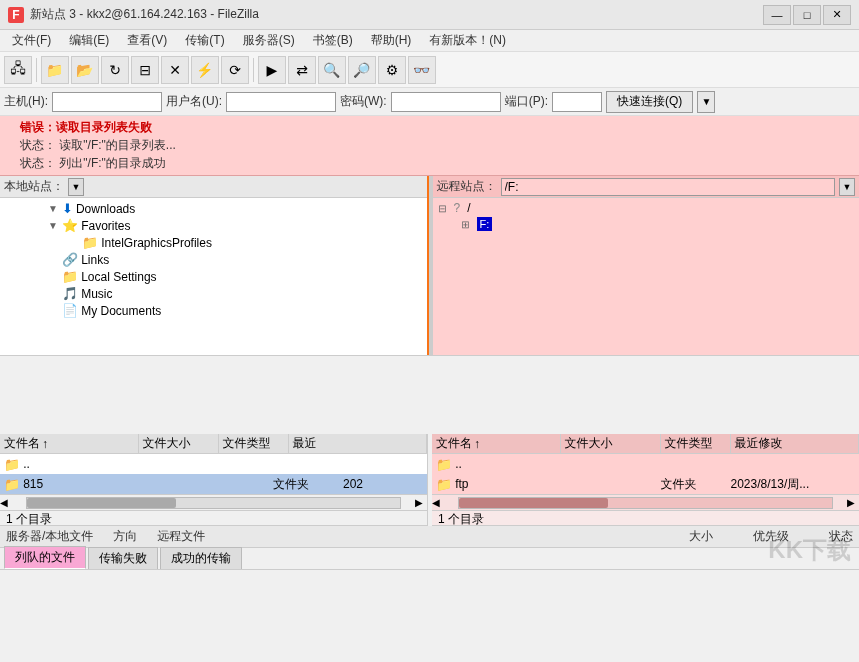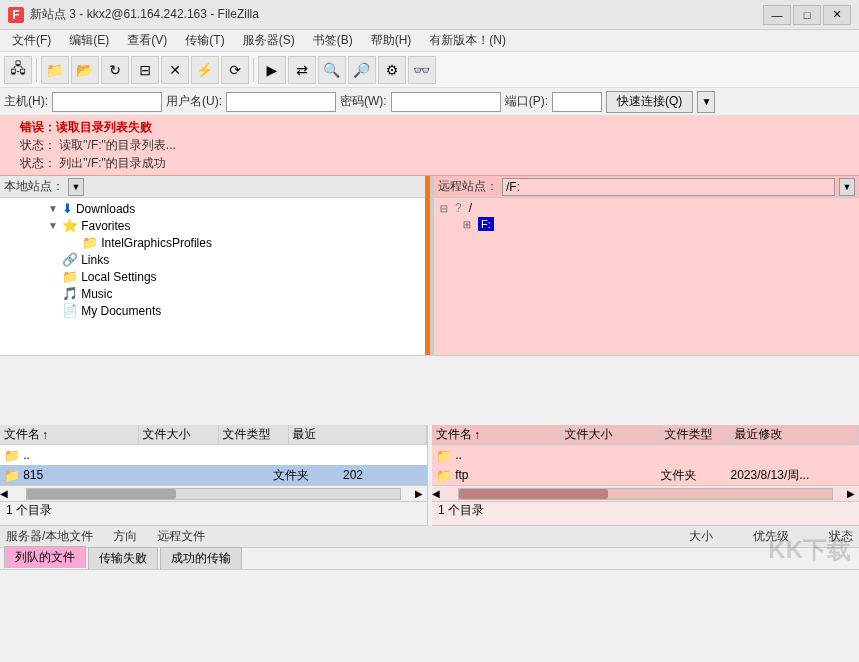--- a/index.html
+++ b/index.html
@@ -97,21 +97,21 @@
     .main-panels {
       display: flex;
       height: 180px;
       border-bottom: 1px solid #ccc;
     }
 
     .left-panel, .right-panel {
       flex: 1;
       display: flex;
       flex-direction: column;
-      border-right: 5px solid #f97316;
+      border-right: 2px solid #f97316;
     }
     .right-panel { border-right: none; }
 
     .panel-header {
       background: #e8e8e8;
       height: 22px;
       display: flex;
       align-items: center;
       padding: 0 4px;
       border-bottom: 1px solid #ccc;
@@ -224,21 +224,21 @@
       left: 0;
       top: 0;
       height: 100%;
       width: 40%;
       background: #aaa;
       border-radius: 2px;
     }
 
     
     .summary-bar {
-      height: 25px;
+      height: 16px;
       display: flex;
       background: #f0f0f0;
       border-top: 1px solid #ccc;
       border-bottom: 1px solid #ccc;
     }
 
     
     .queue-header {
       height: 22px;
       background: #e8e8e8;

